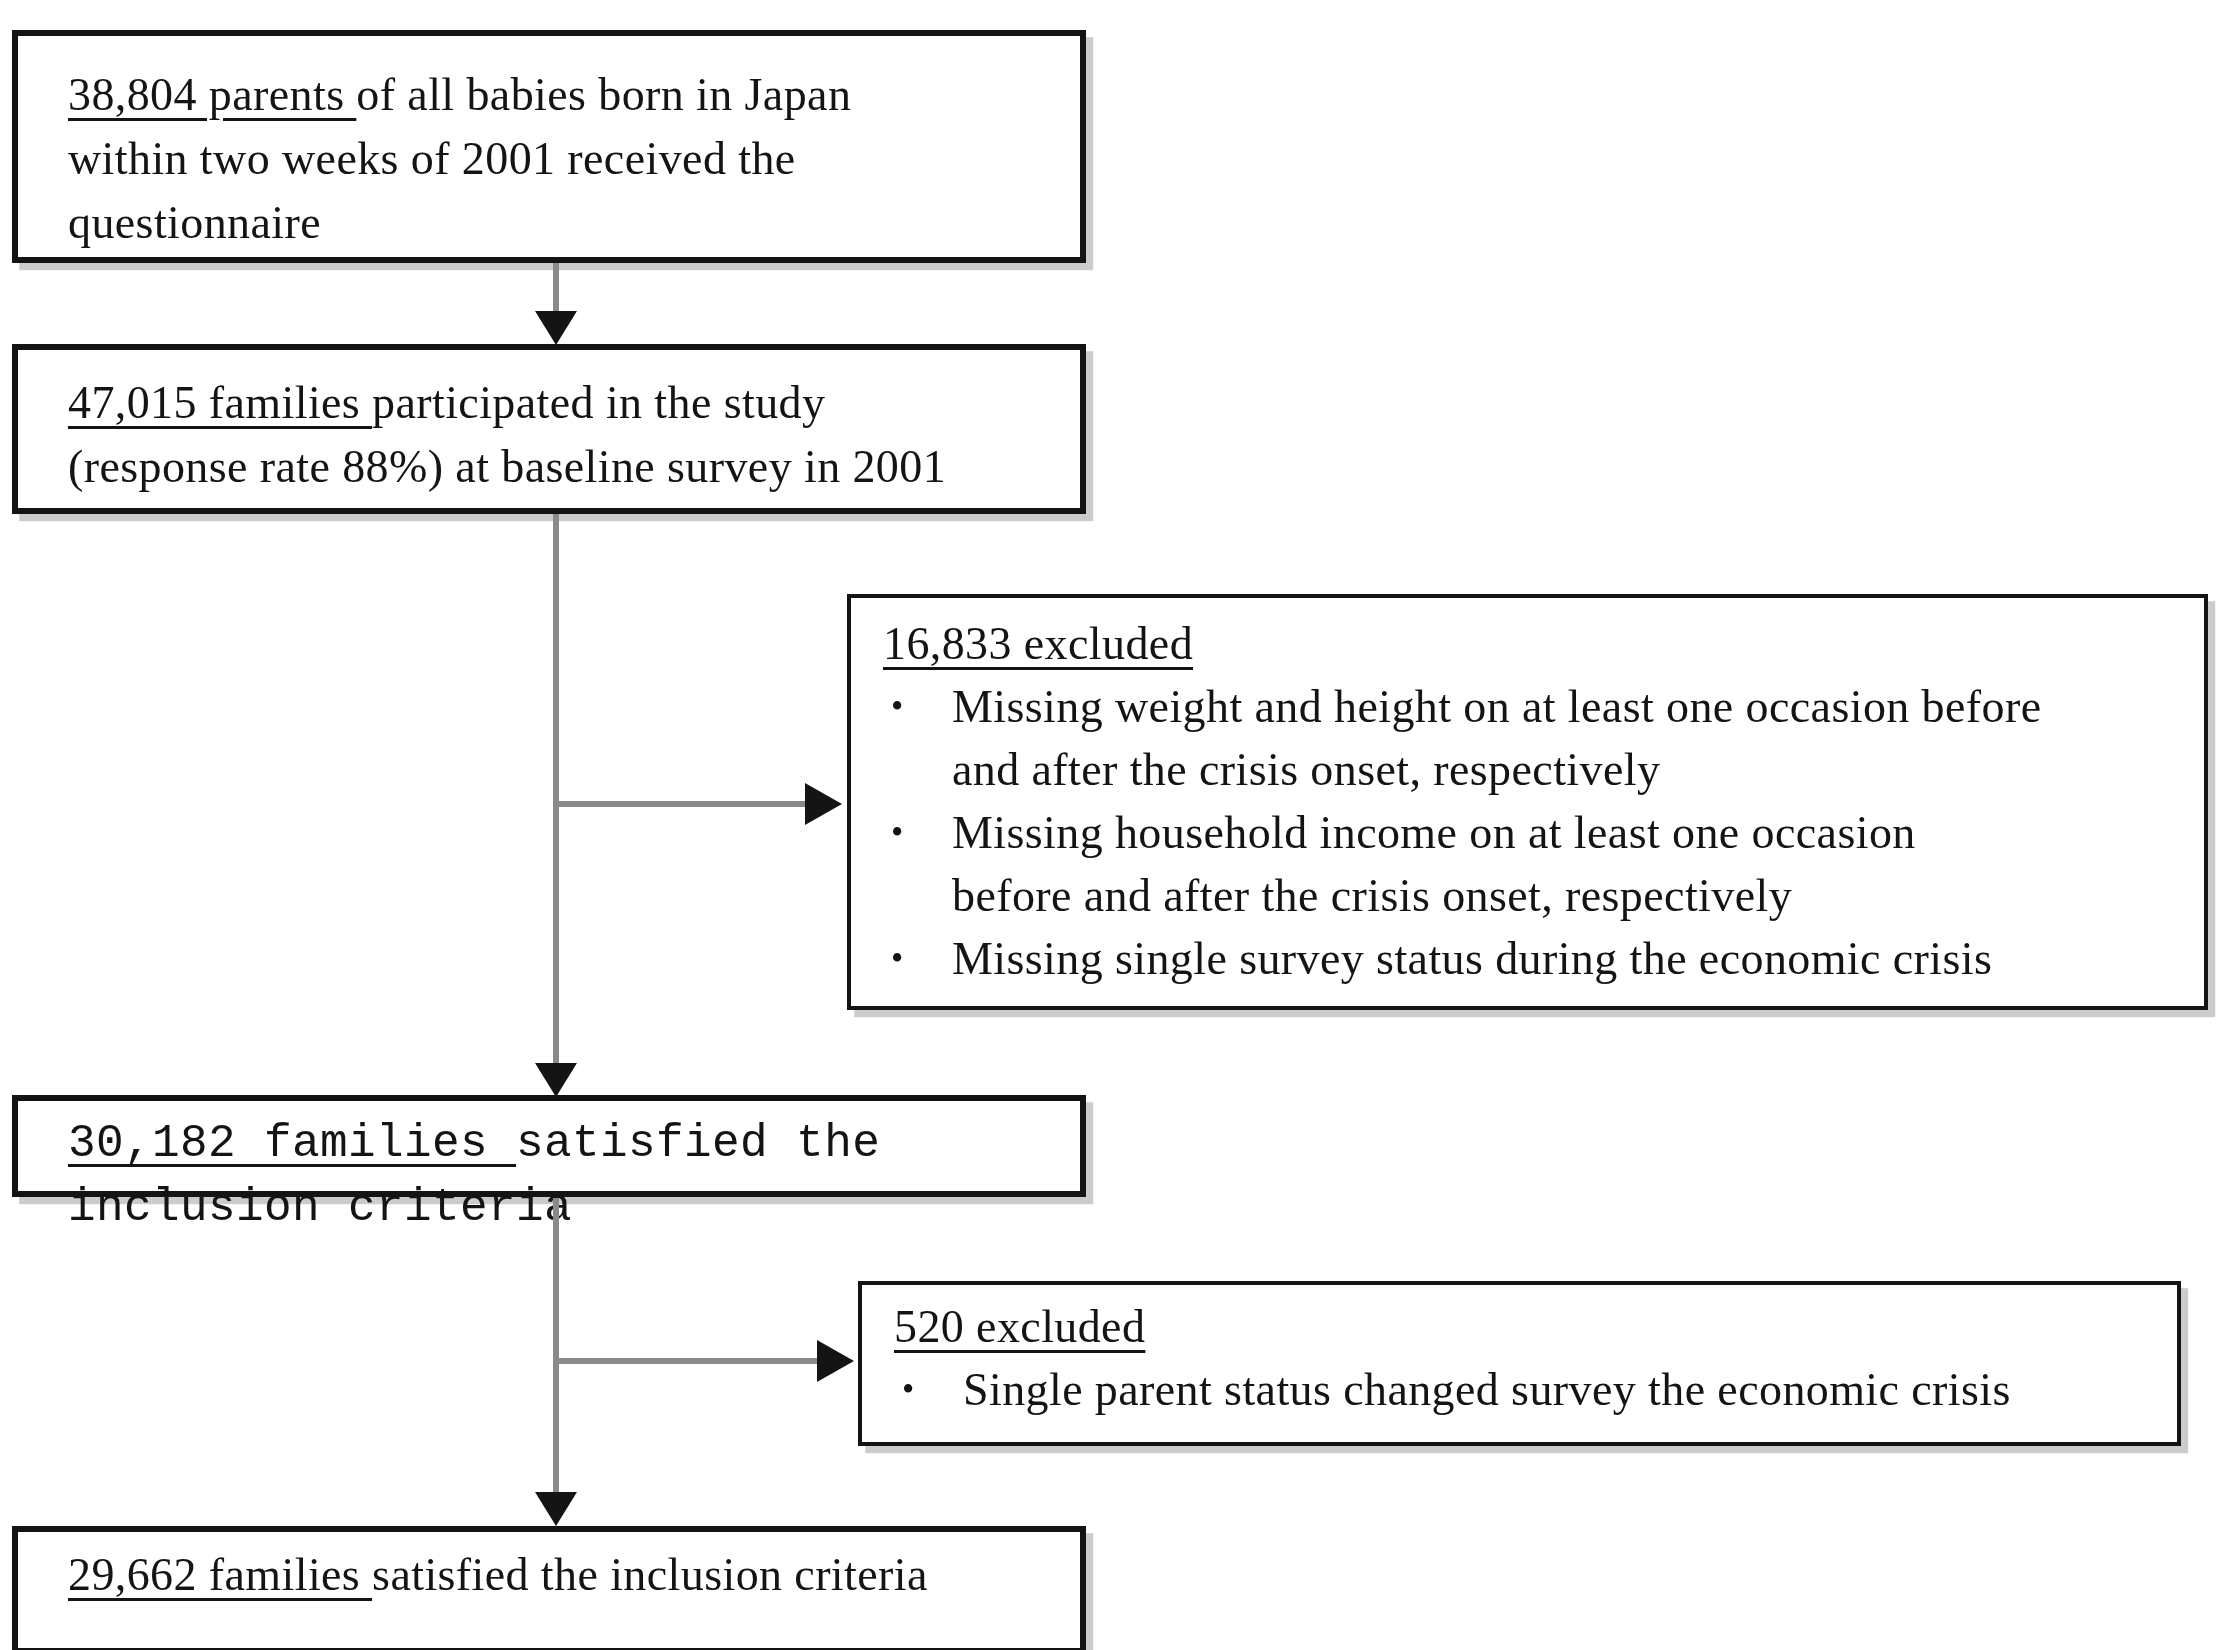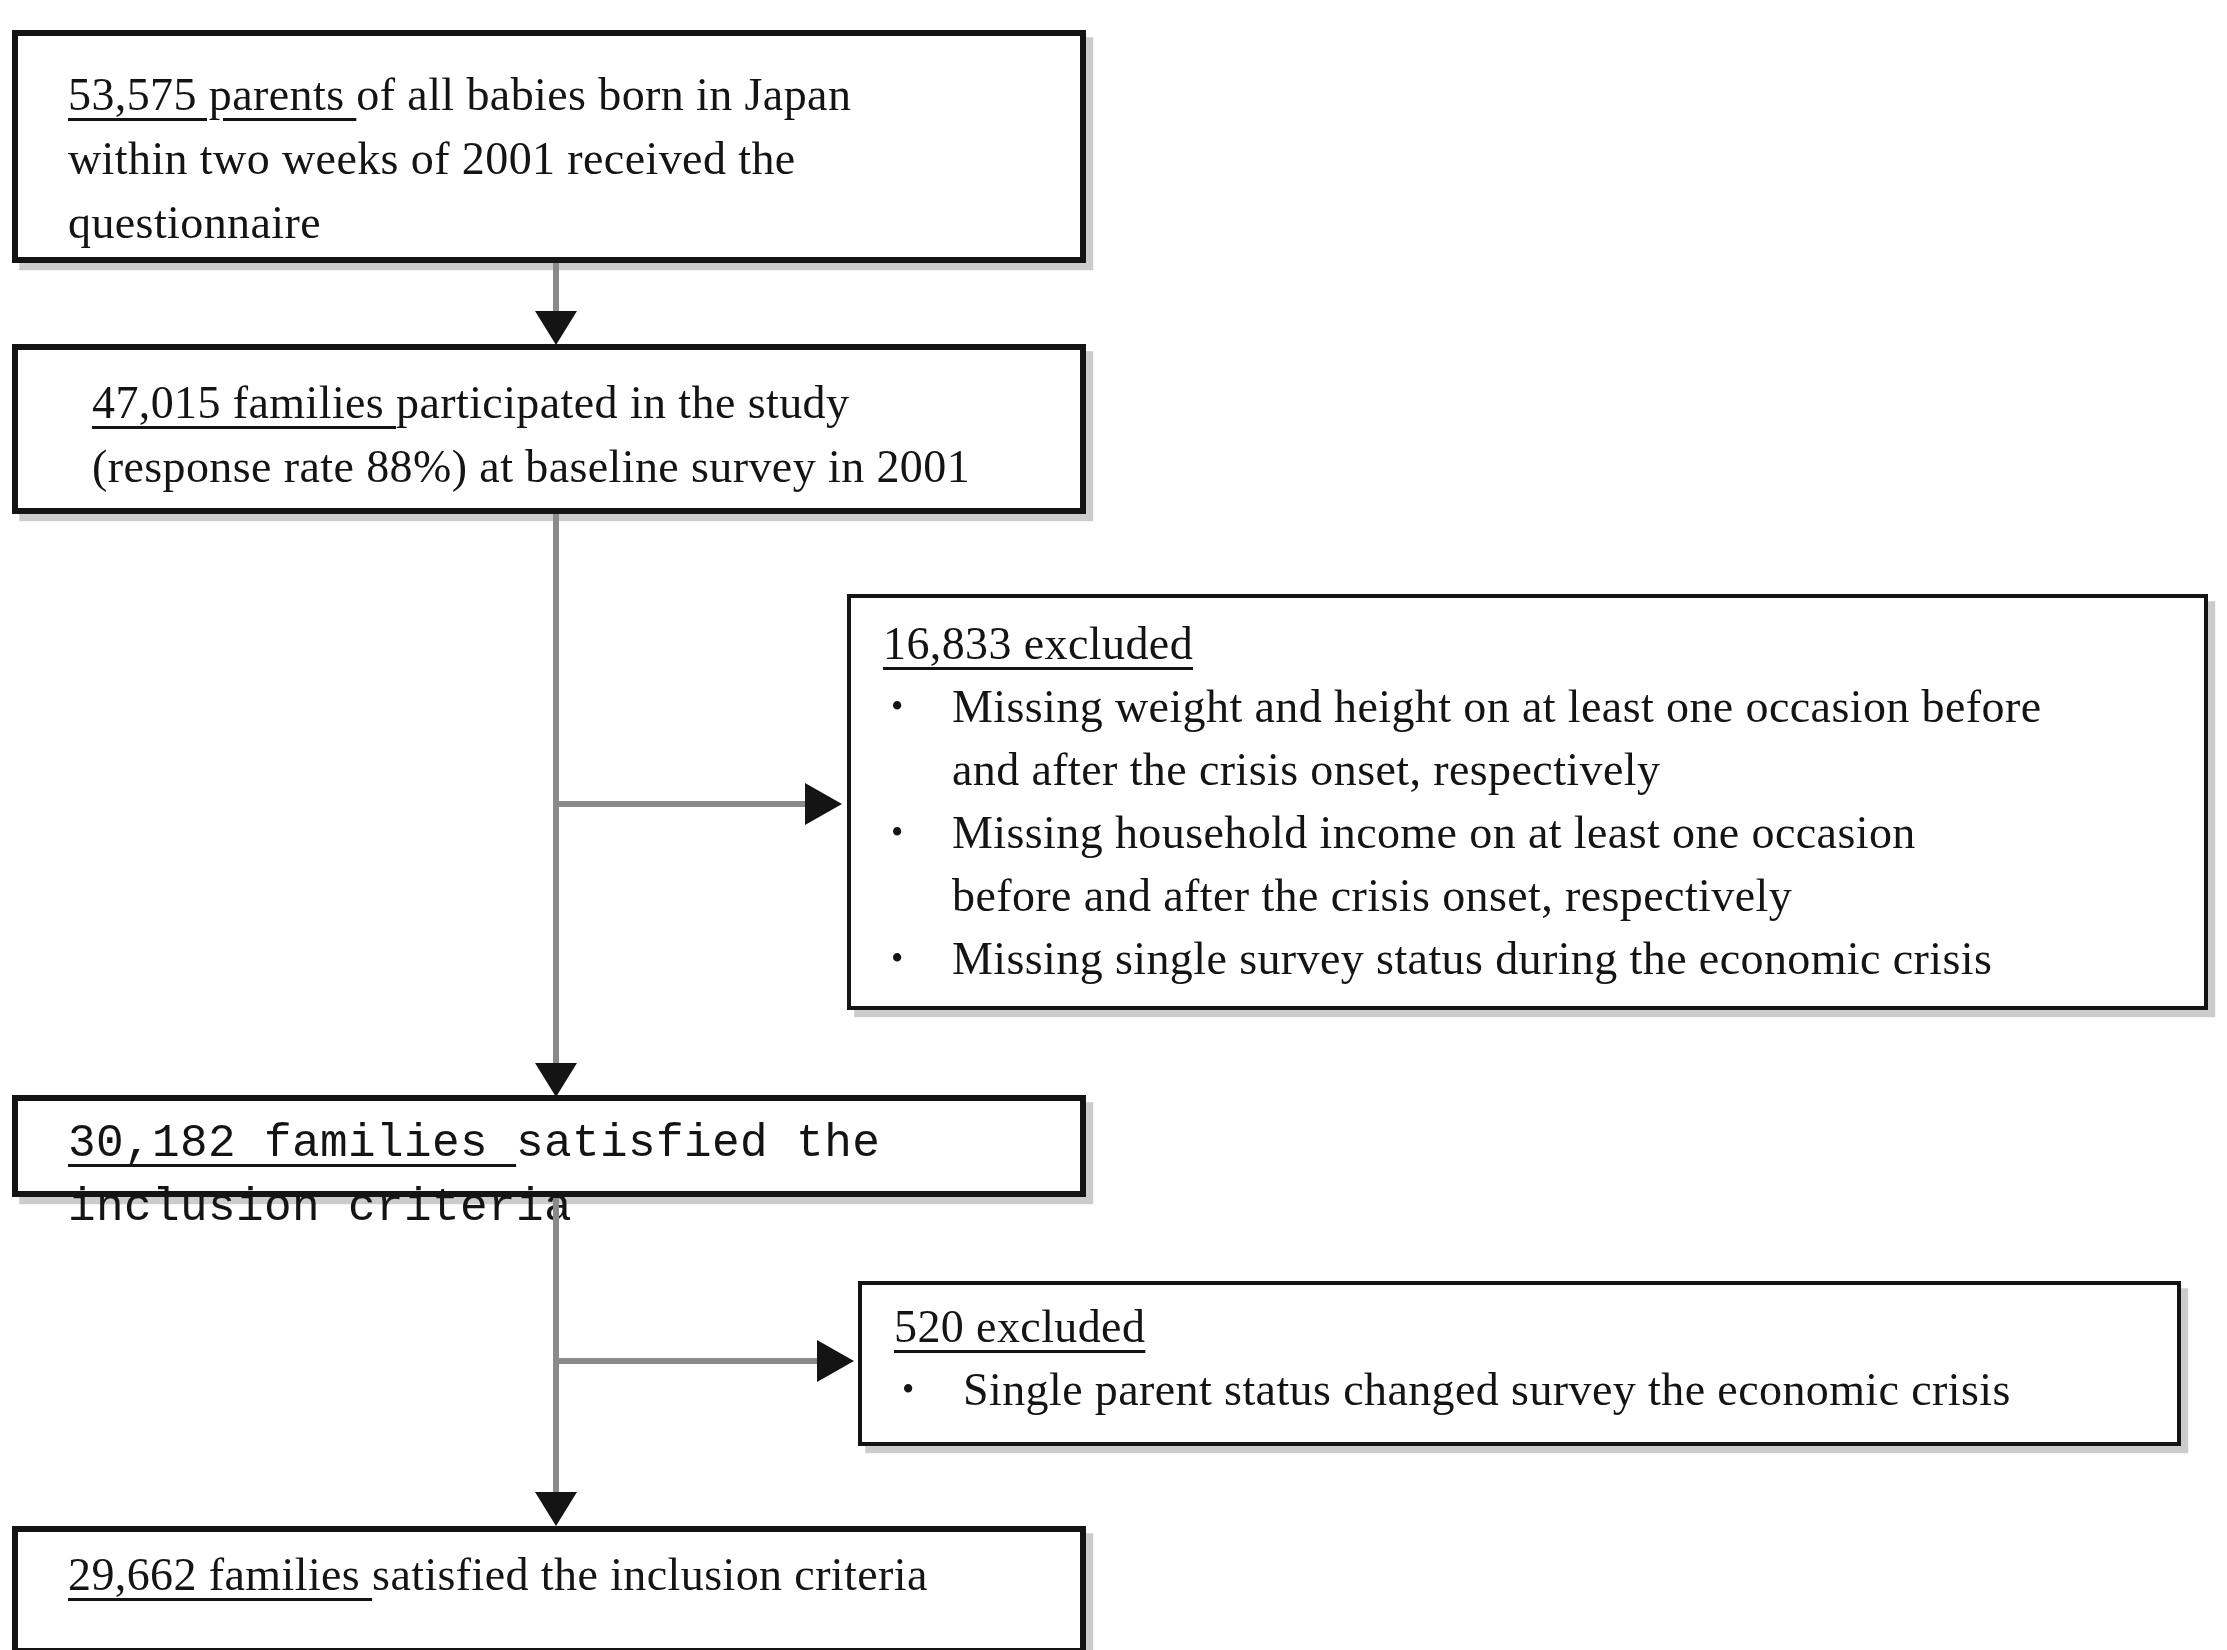--- a/index.html
+++ b/index.html
@@ -36,21 +36,21 @@
     text-underline-offset: 8px;
   }
   .rest, .bullet-text {
     white-space: pre-line;
   }
 
   .box-questionnaire { left: 12px;  top: 30px;   width: 1074px; height: 233px; }
   .box-questionnaire .content { padding: 27px 32px 0 50px; }
 
   .box-baseline      { left: 12px;  top: 344px;  width: 1074px; height: 170px; }
-  .box-baseline .content { padding: 21px 32px 0 50px; margin-left: 24px; }
+  .box-baseline .content { padding: 21px 32px 0 50px; }
 
   .box-inclusion1    { left: 12px;  top: 1095px; width: 1074px; height: 102px; font-family: Liberation Mono, monospace; }
   .box-inclusion1 .content { padding: 11.2px 32px 0 50px; }
 
   .box-inclusion2    { left: 12px;  top: 1526px; width: 1074px; height: 128px; }
   .box-inclusion2 .content { padding: 11.2px 32px 0 50px; }
 
   .box-excl {
     border-width: 4.8px;
   }
@@ -107,21 +107,21 @@
 
   .c5-line { left: 556px; top: 1358px; width: 263px; height: 6.4px; }
   .c5-head { left: 817px; top: 1340px; }
 </style>
 </head>
 <body>
 
 <div class="canvas">
 
   <div class="box box-questionnaire">
-    <div class="content"><span class="u">53,575 parents </span><span class="rest">of all babies born in Japan
+    <div class="content"><span class="u">38,804 parents </span><span class="rest">of all babies born in Japan
 within two weeks of 2001 received the
 questionnaire</span></div>
   </div>
 
   <div class="vline c1-line"></div>
   <div class="arrow-down c1-head"></div>
 
   <div class="box box-baseline">
     <div class="content"><span class="u">47,015 families </span><span class="rest">participated in the study
 (response rate 88%) at baseline survey in 2001</span></div>

